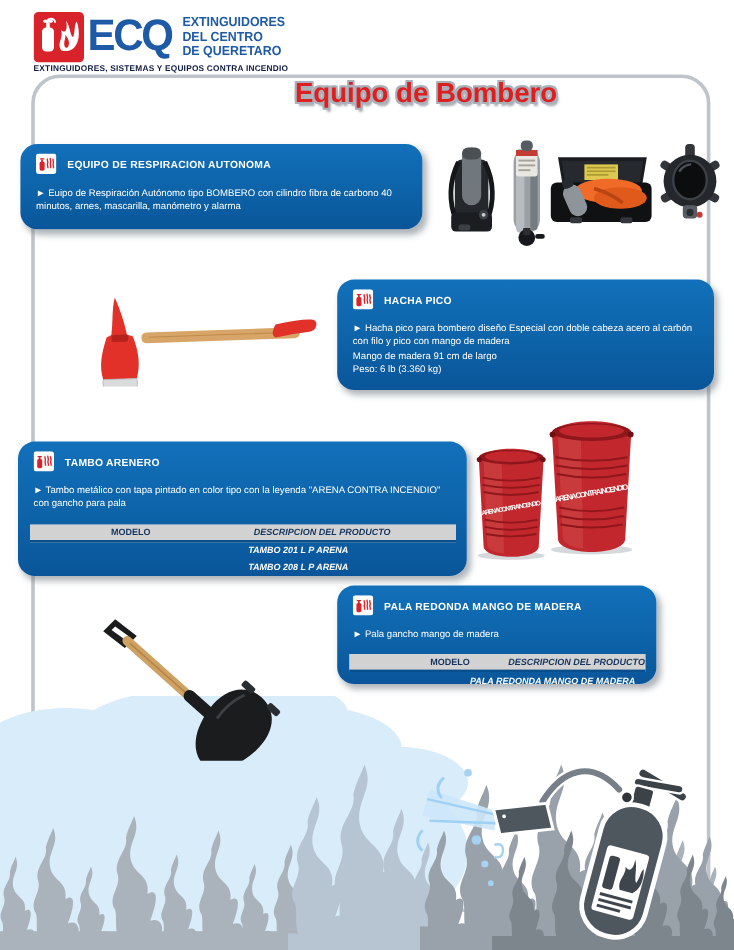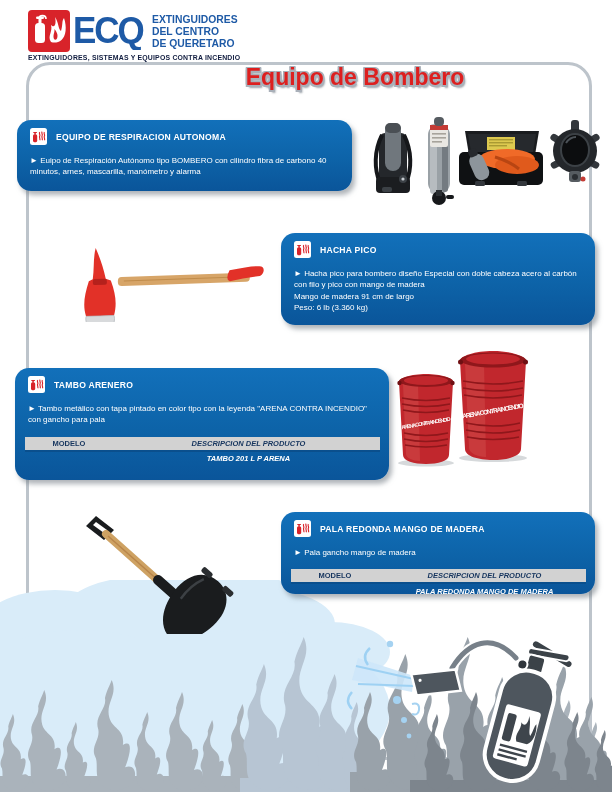--- a/index.html
+++ b/index.html
@@ -31,28 +31,28 @@
          background:linear-gradient(180deg,#1270ba 0%,#0d63a8 55%,#0a559a 100%);
          box-shadow:3px 4px 5px rgba(110,118,128,.55);}
   .panel-head{display:flex;align-items:center;gap:9px;padding:8px 0 0 13px;}
   .chip{width:17px;height:17px;flex:0 0 17px;}
   .panel-title{font-size:8.6px;font-weight:bold;letter-spacing:.25px;}
   .panel-body{padding:10px 13px 0 13px;font-size:8px;line-height:1.42;}
   .panel-body .bl{margin:0;}
   
   .ptable{margin:11px 9px 0 10px;font-size:7.5px;}
   .prow{display:grid;grid-template-columns:88px 1fr;align-items:center;height:13px;}
-  .prow.head{background:#d2d2d2;color:#16355e;font-weight:bold;border-bottom:2px solid #0a4f8d;}
+  .prow.head{background:#d2d2d2;color:#16355e;font-weight:bold;border-bottom:2px solid #0a4f8d;padding-left:40px;}
   .prow .c1{text-align:center;}
   .prow .c2{text-align:center;padding-left:4px;font-style:italic;}
   .prow.data{color:#ffffff;font-weight:600;height:14px;}
   .p1{left:17px;top:120px;width:335px;height:71px;}
   .p2{left:281px;top:233px;width:314px;height:92px;}
   .p3{left:15px;top:368px;width:374px;height:112px;}
-  .p4{left:281px;top:512px;width:314px;height:82px;}
+  .p4{left:281px;top:488px;width:266px;height:82px;}
   
   .fig{position:absolute;z-index:2;margin:0;padding:0;}
   .fig svg{display:block;}
   .fig-scba{left:370px;top:117px;}
   .fig-cyl{left:421px;top:112px;}
   .fig-case{left:455px;top:127px;}
   .fig-mask{left:548px;top:119px;}
   .fig-axe{left:44px;top:240px;}
   .fig-drums{left:394px;top:345px;}
   .fig-shovel{left:62px;top:508px;}
@@ -238,20 +238,24 @@
       <p class="bl">► Tambo metálico con tapa pintado en color tipo con la leyenda "ARENA CONTRA INCENDIO" con gancho para pala</p>
     </div>
     <div class="ptable">
       <div class="prow head">
         <span class="c1">MODELO</span>
         <span class="c2">DESCRIPCION DEL PRODUCTO</span>
       </div>
       <div class="prow data">
         <span class="c1"></span>
         <span class="c2">TAMBO 201 L P ARENA</span>
+      </div>
+      <div class="prow data">
+        <span class="c1"></span>
+        <span class="c2">TAMBO 208 L P ARENA</span>
       </div>
     </div>
   </section>
 
   <figure class="fig fig-drums">
     <svg width="142" height="124" viewBox="0 0 142 124">
 
       <g transform="translate(62,4)">
         <ellipse cx="37" cy="109" rx="34" ry="4" fill="#d6d9db"></ellipse>
         <path d="M4,12 C4,7 19,2 37,2 C55,2 70,7 70,12 L65,100 C65,107 52,111 37,111 C22,111 9,107 9,100 Z" fill="#c1272d"></path>

